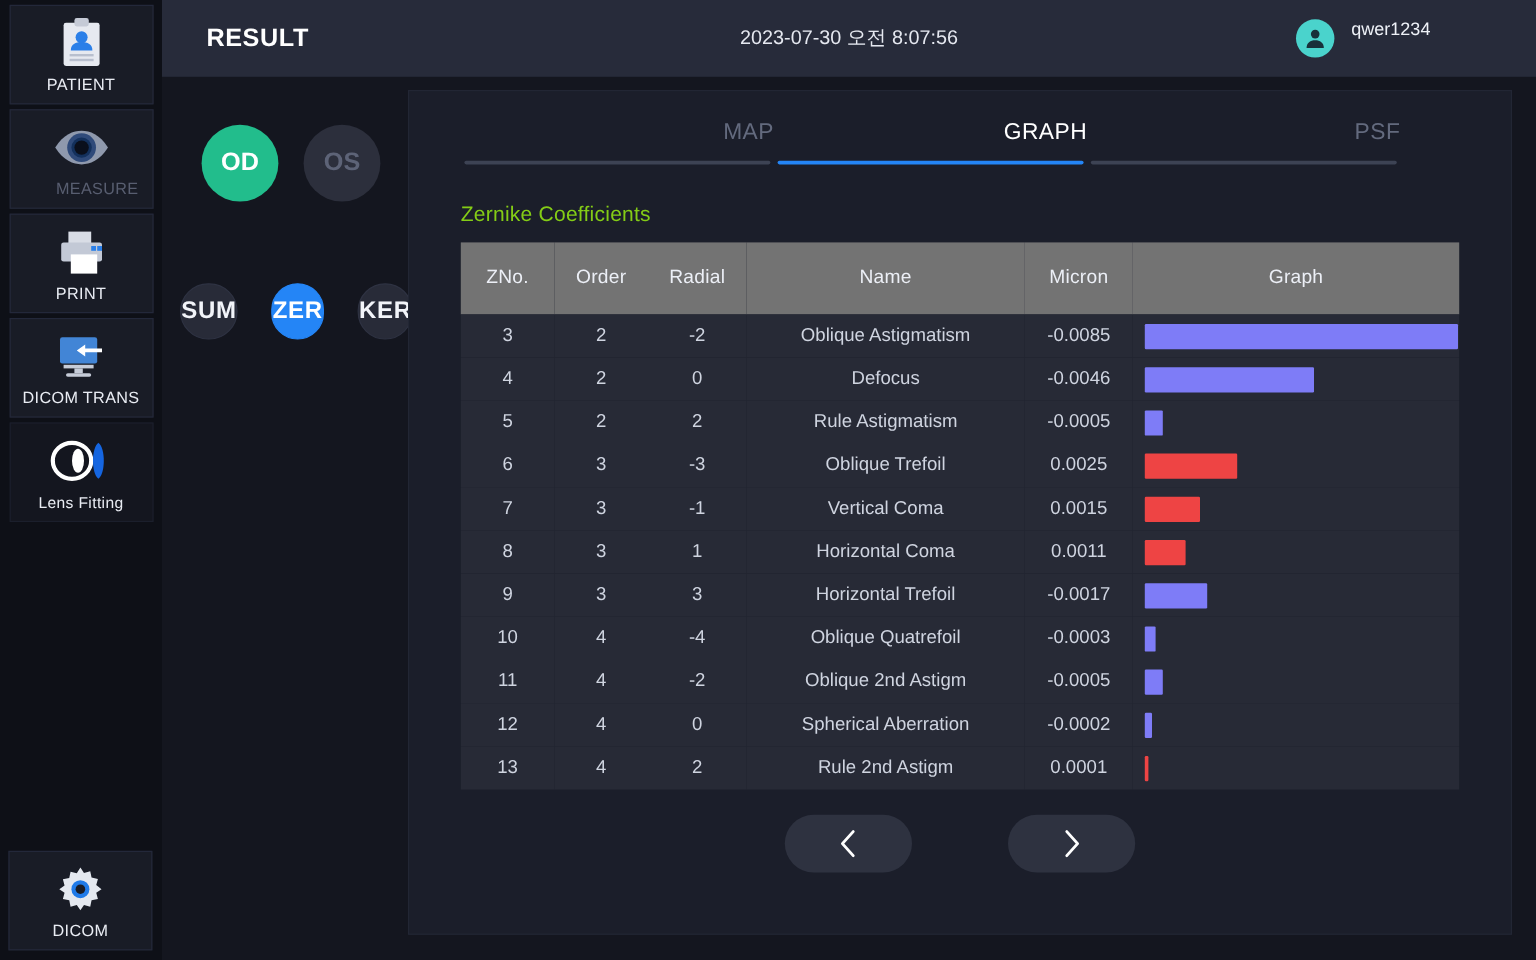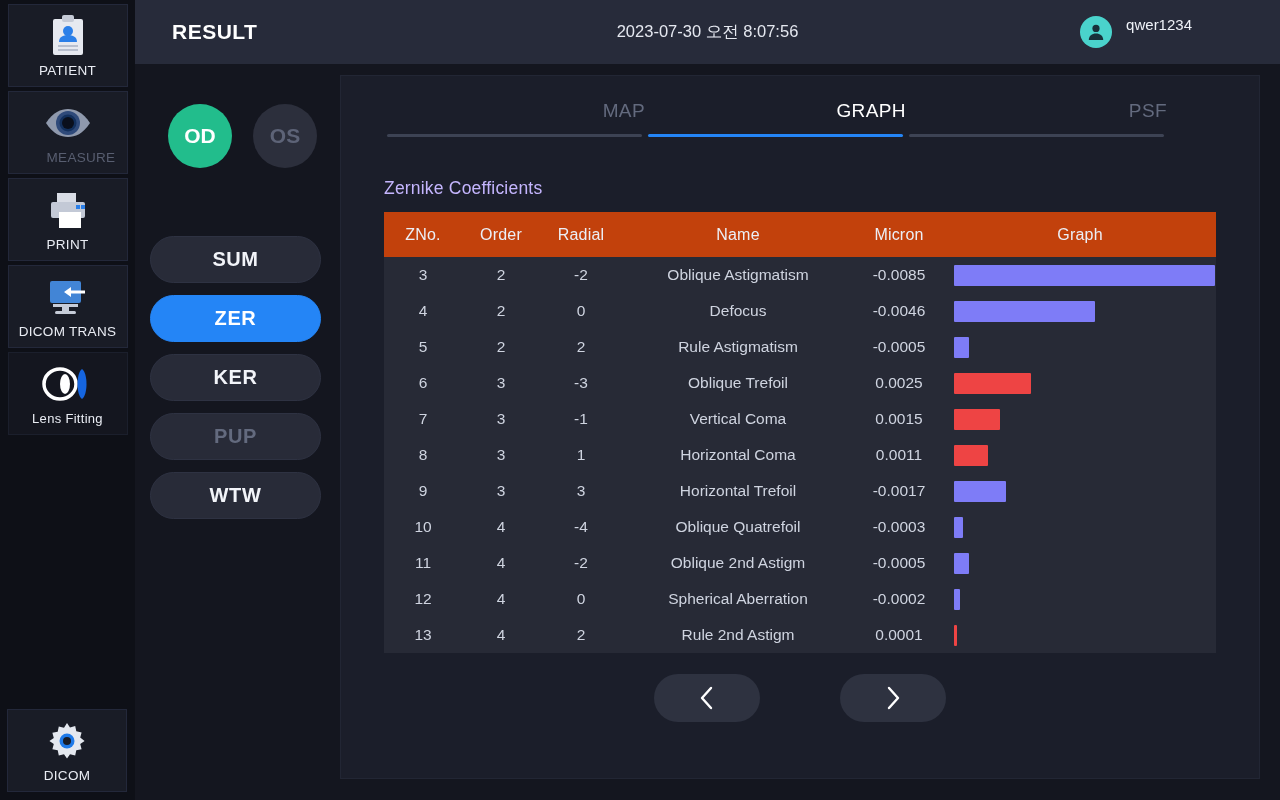--- a/index.html
+++ b/index.html
@@ -64,21 +64,21 @@
   .leftcol { width:205px; flex:0 0 205px; padding-top:40px; }
   .eyes { display:flex; gap:21px; padding-left:33px; margin-bottom:68px; }
   .eye {
     width:64px; height:64px; border-radius:50%;
     display:flex; align-items:center; justify-content:center;
     font-size:21px; font-weight:600; cursor:pointer;
   }
   .eye.od { background:#22bd8c; color:#ffffff; }
   .eye.os { background:#2c2f3c; color:#5d6377; }
 
-  .modebtns { display:flex; flex-direction:column; gap:12px; padding-left:15px; }
+  .modebtns { display:flex; gap:28px; padding-left:15px; }
   .mode {
     width:171px; height:47px; border-radius:24px; background:#282b38;
     display:flex; align-items:center; justify-content:center;
     font-size:20px; font-weight:600; letter-spacing:.6px;
     color:#f2f4f9; cursor:pointer; border:1px solid #2e3242;
   }
   .mode.active { background:#2485f6; border-color:#2485f6; color:#ffffff; }
   .mode.disabled { color:#636a7e; }
 
   
@@ -86,26 +86,26 @@
     flex:1; margin:11px 21px 21px 0; background:#1b1e2a;
     border:1px solid #222634; position:relative; padding:0 43px;
   }
   .tabs { display:flex; padding-top:24px; }
   .tab { flex:1; max-width:261px; text-align:right; cursor:pointer; }
   .tab .tlbl { font-size:19px; color:#636a7e; padding-bottom:12px; display:block; letter-spacing:.4px; }
   .tab.active .tlbl { color:#ffffff; }
   .tab .tbar { height:3px; background:#3d4354; border-radius:2px; margin:0 3px; }
   .tab.active .tbar { background:#2485f6; }
 
-  .section-title { font-size:17.5px; color:#c4b5fd; margin-top:41px; margin-bottom:13px; letter-spacing:.2px; }
+  .section-title { font-size:17.5px; color:#84cc16; margin-top:31px; margin-bottom:13px; letter-spacing:.2px; }
 
   table.zt { width:832px; border-collapse:collapse; table-layout:fixed; }
   table.zt thead th {
-    background:#c2410c; color:#eceff6; font-size:16px; font-weight:normal;
-    height:45px; vertical-align:middle; letter-spacing:.2px;
+    background:#737373; color:#eceff6; font-size:16px; font-weight:normal;
+    height:60px; vertical-align:middle; letter-spacing:.2px;
   }
   table.zt tbody td {
     background:#272a36; color:#cfd4e0; font-size:15.5px;
     height:36px; text-align:center; vertical-align:middle;
   }
   .c-zno   { width:78px; }
   .c-order { width:78px; }
   .c-radial{ width:82px; }
   .c-name  { width:232px; }
   .c-micron{ width:90px; }

